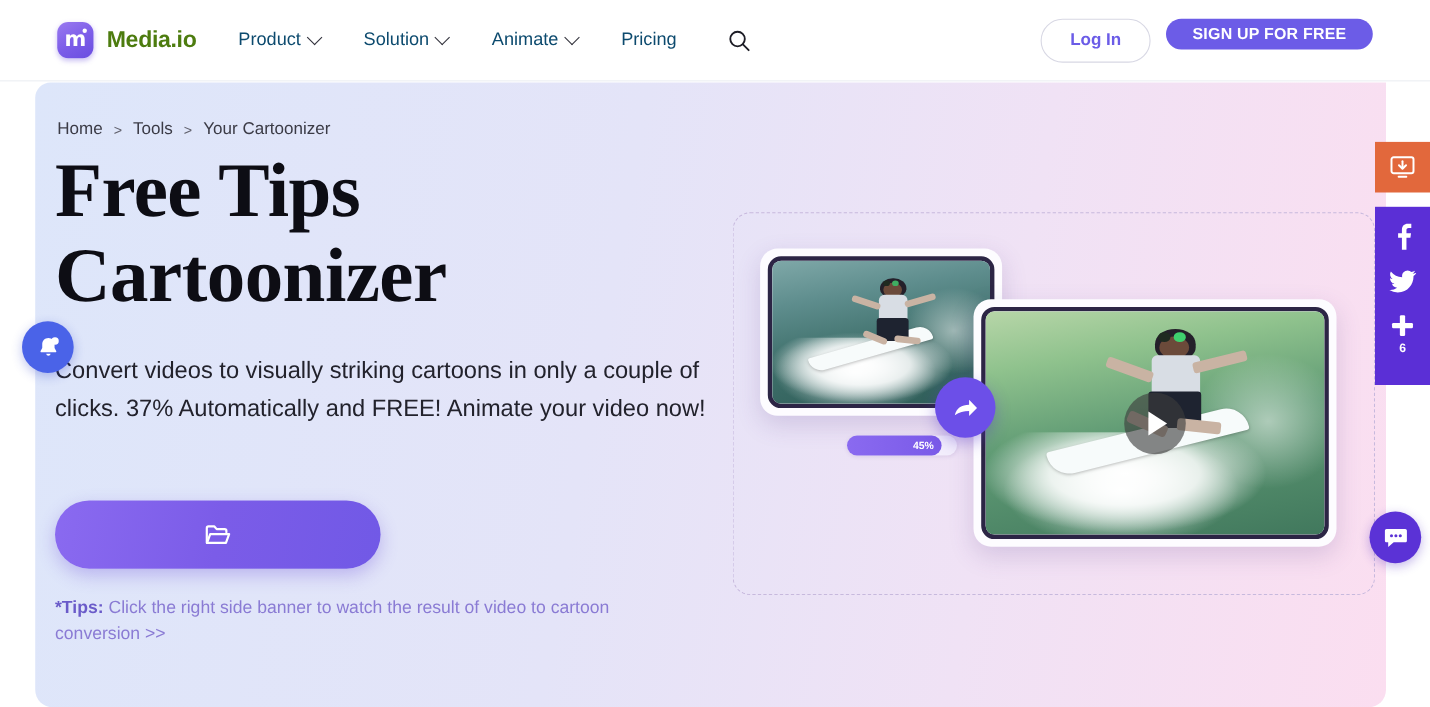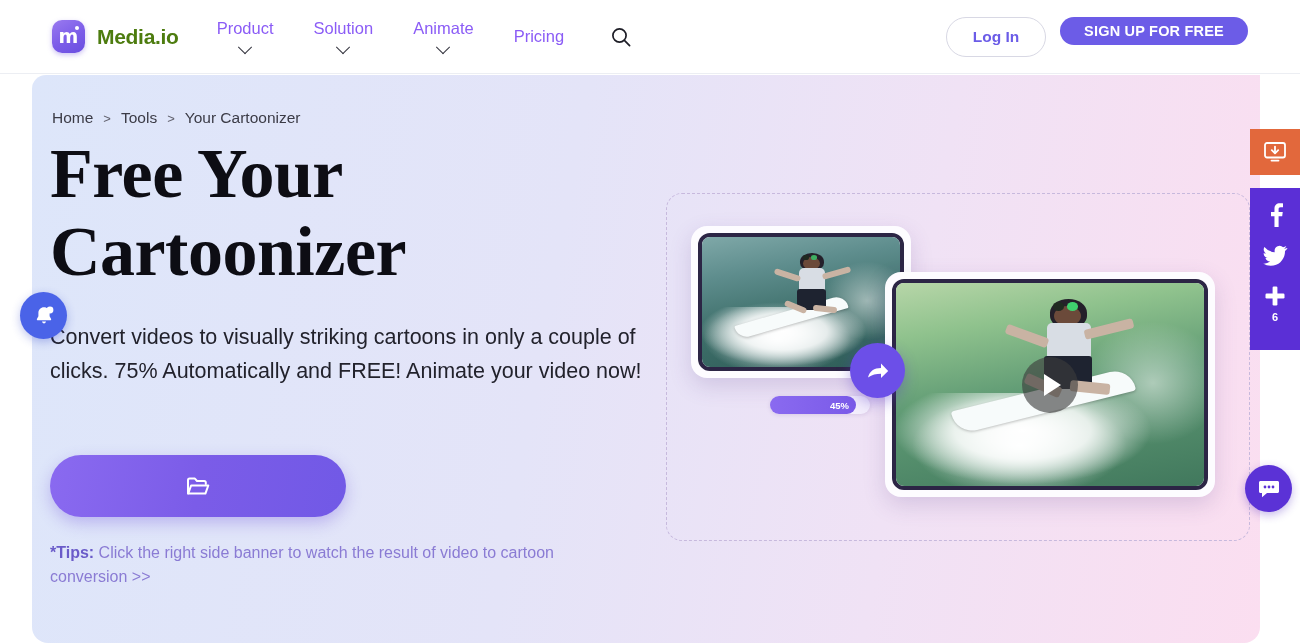--- a/index.html
+++ b/index.html
@@ -34,22 +34,22 @@
     width: 4px; height: 4px; border-radius: 50%; background: #ffffff;
   }
   .logo-text {
     margin-left: 12px; font-size: 21px; font-weight: 700;
     color: #4d7c0f; letter-spacing: -0.3px;
   }
 
   .nav { display: flex; align-items: center; margin-left: 38px; }
   .nav-item {
     display: flex; align-items: center; gap: 7px;
-    font-size: 16.5px; color: #8b5cf6; margin-right: 40px;
-    cursor: pointer; white-space: nowrap; flex-direction: column;
+    font-size: 16.5px; color: #0c4a6e; margin-right: 40px;
+    cursor: pointer; white-space: nowrap;
   }
   .chev {
     width: 10px; height: 10px;
     border-right: 1.7px solid #33333d; border-bottom: 1.7px solid #33333d;
     transform: rotate(45deg) translate(-2px,-2px);
   }
   .search-btn {
     width: 26px; height: 26px; margin-left: 4px;
     cursor: pointer; display: flex; align-items: center; justify-content: center;
   }
@@ -298,25 +298,25 @@
 
   <div class="breadcrumb">
     <span class="crumb">Home</span>
     <span class="sep">&gt;</span>
     <span class="crumb">Tools</span>
     <span class="sep">&gt;</span>
     <span class="crumb last">Your Cartoonizer</span>
   </div>
 
   <h1 class="hero-title">
-    <span>Free Your</span><br>
+    <span>Free Tips</span><br>
     <span>Cartoonizer</span>
   </h1>
 
-  <p class="hero-sub">Convert videos to visually striking cartoons in only a couple of clicks. 75% Automatically and FREE! Animate your video now!</p>
+  <p class="hero-sub">Convert videos to visually striking cartoons in only a couple of clicks. 37% Automatically and FREE! Animate your video now!</p>
 
   <div class="cta-btn">
     <svg width="24" height="21" viewBox="0 0 24 21">
       <path d="M2 17.5V4.2c0-.9.7-1.6 1.6-1.6h5.3l2.1 2.4h7.2c.9 0 1.6.7 1.6 1.6v1.3" fill="none" stroke="#fff" stroke-width="2" stroke-linejoin="round" stroke-linecap="round"></path>
       <path d="M2.2 17.6l2.9-8.1h17.2l-2.9 8.1z" fill="none" stroke="#fff" stroke-width="2" stroke-linejoin="round" stroke-linecap="round"></path>
     </svg>
   </div>
 
   <p class="tips">
     <b>*Tips:</b><span> Click the right side banner to watch the result of video to cartoon conversion &gt;&gt;</span>

